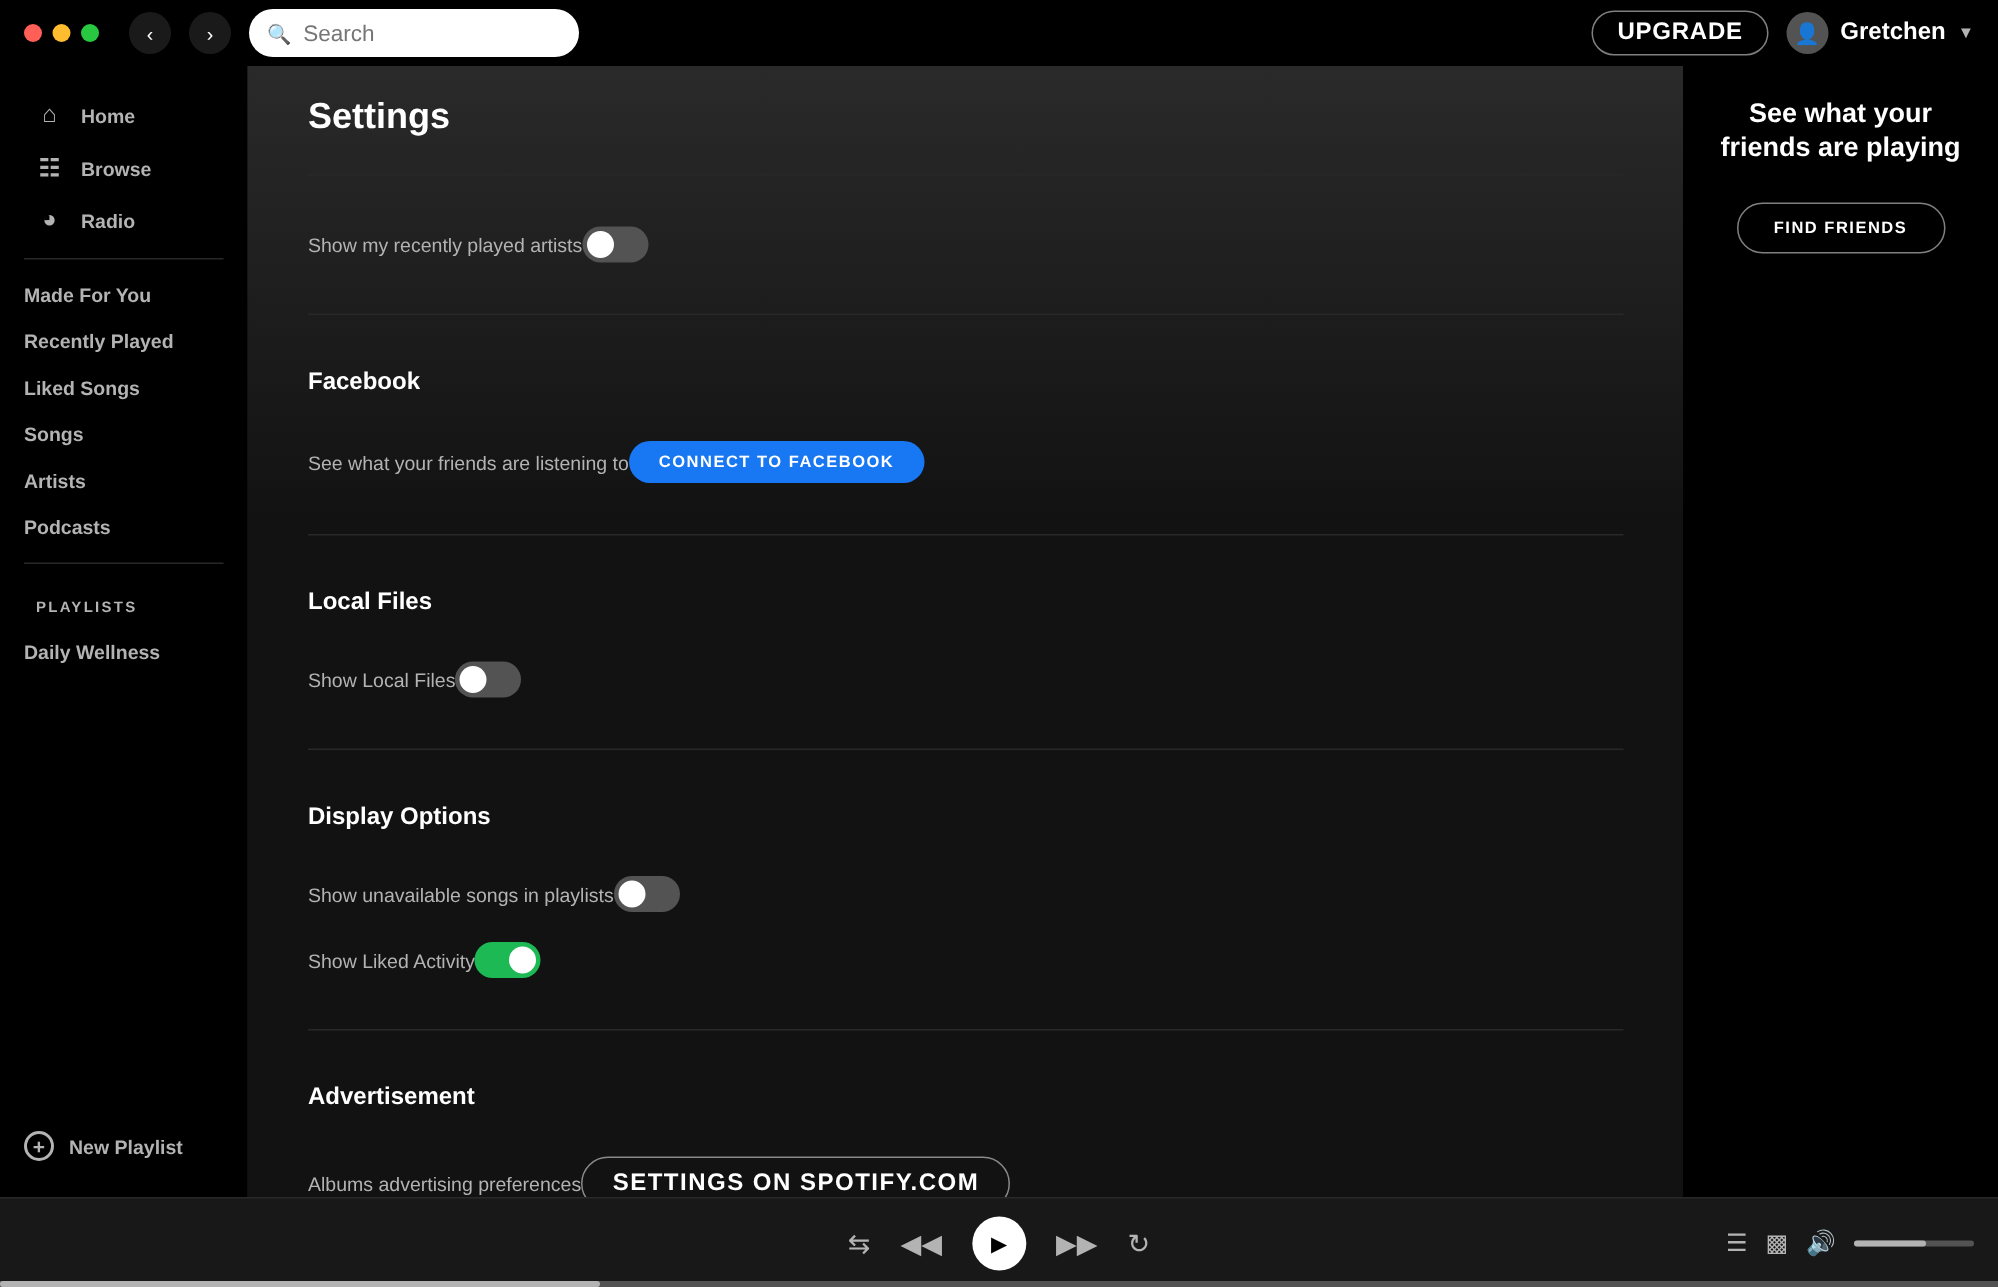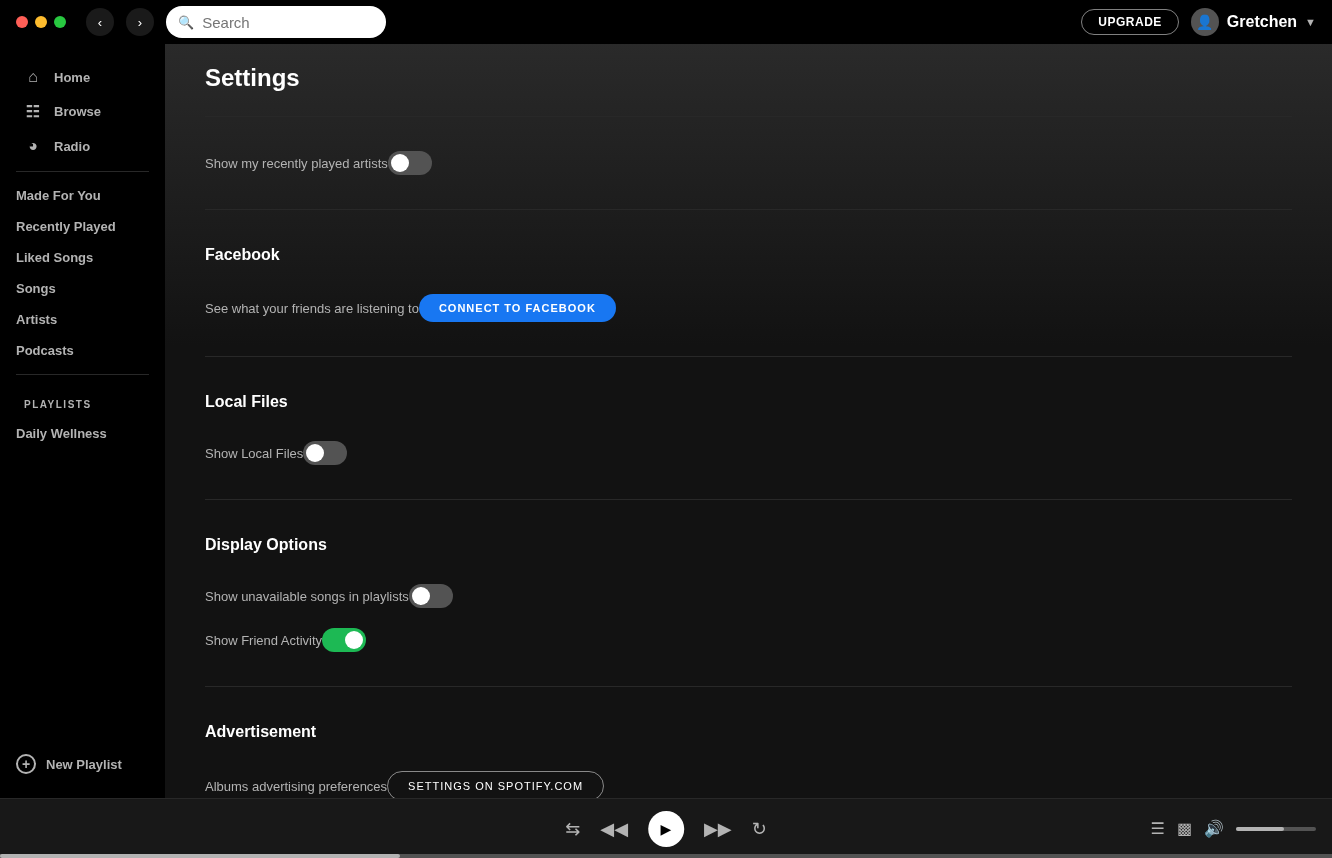--- a/index.html
+++ b/index.html
@@ -80,21 +80,21 @@
       display: flex;
       align-items: center;
       gap: 12px;
     }
     .upgrade-btn {
       background: transparent;
       border: 1px solid rgba(255,255,255,0.5);
       color: #fff;
       padding: 5px 16px;
       border-radius: 20px;
-      font-size: 12px;
+      font-size: 16px;
       font-weight: 700;
       letter-spacing: 0.5px;
       cursor: pointer;
       text-transform: uppercase;
     }
     .user-section {
       display: flex;
       align-items: center;
       gap: 8px;
       cursor: pointer;
@@ -263,22 +263,22 @@
       letter-spacing: 1px;
       text-transform: uppercase;
       cursor: pointer;
     }
     .spotify-settings-btn {
       background: transparent;
       border: 1px solid rgba(255,255,255,0.5);
       color: #fff;
       padding: 8px 20px;
       border-radius: 20px;
-      font-size: 11px;
-      font-weight: 400;
+      font-size: 16px;
+      font-weight: 700;
       letter-spacing: 1px;
       text-transform: uppercase;
       cursor: pointer;
     }
 
     
     .right-panel {
       width: 210px;
       background: #000;
       display: flex;
@@ -505,21 +505,21 @@
 
     <div class="settings-section">
       <div class="section-title">Display Options</div>
       <div class="setting-row">
         <span class="setting-label">Show unavailable songs in playlists</span>
         <div class="toggle off">
           <div class="toggle-knob"></div>
         </div>
       </div>
       <div class="setting-row">
-        <span class="setting-label">Show Friend Activity</span>
+        <span class="setting-label">Show Liked Activity</span>
         <div class="toggle on">
           <div class="toggle-knob"></div>
         </div>
       </div>
     </div>
 
     <div class="settings-section">
       <div class="section-title">Advertisement</div>
       <div class="setting-row">
         <span class="setting-label">Albums advertising preferences</span>
@@ -527,20 +527,24 @@
       </div>
     </div>
 
     <div class="settings-section">
       
       
     </div>
 
   </div>
 
+  <div class="right-panel">
+    <div class="friends-title">See what your friends are playing</div>
+    <button class="find-friends-btn">FIND FRIENDS</button>
+  </div>
 
 </div>
 
 <div class="player-bar" style="position:relative;">
   <div class="player-left"></div>
   <div class="player-controls">
     <button class="player-btn">
       <span>⇆</span>
     </button>
     <button class="player-btn">

